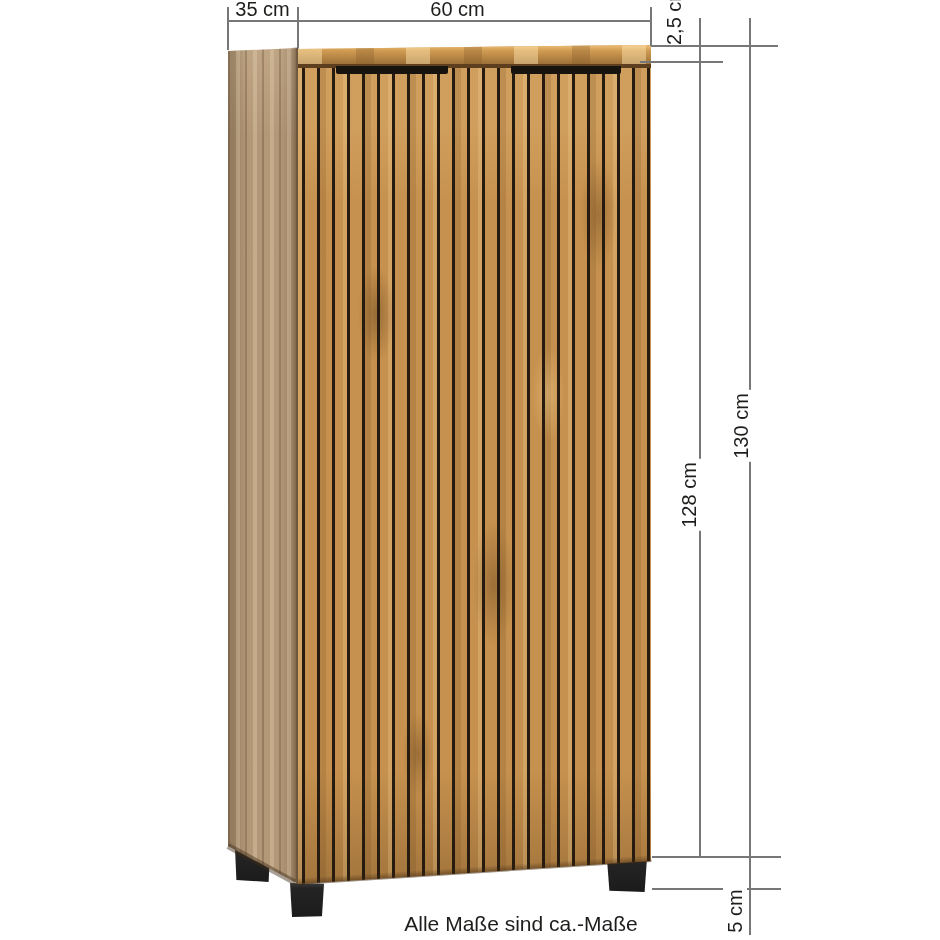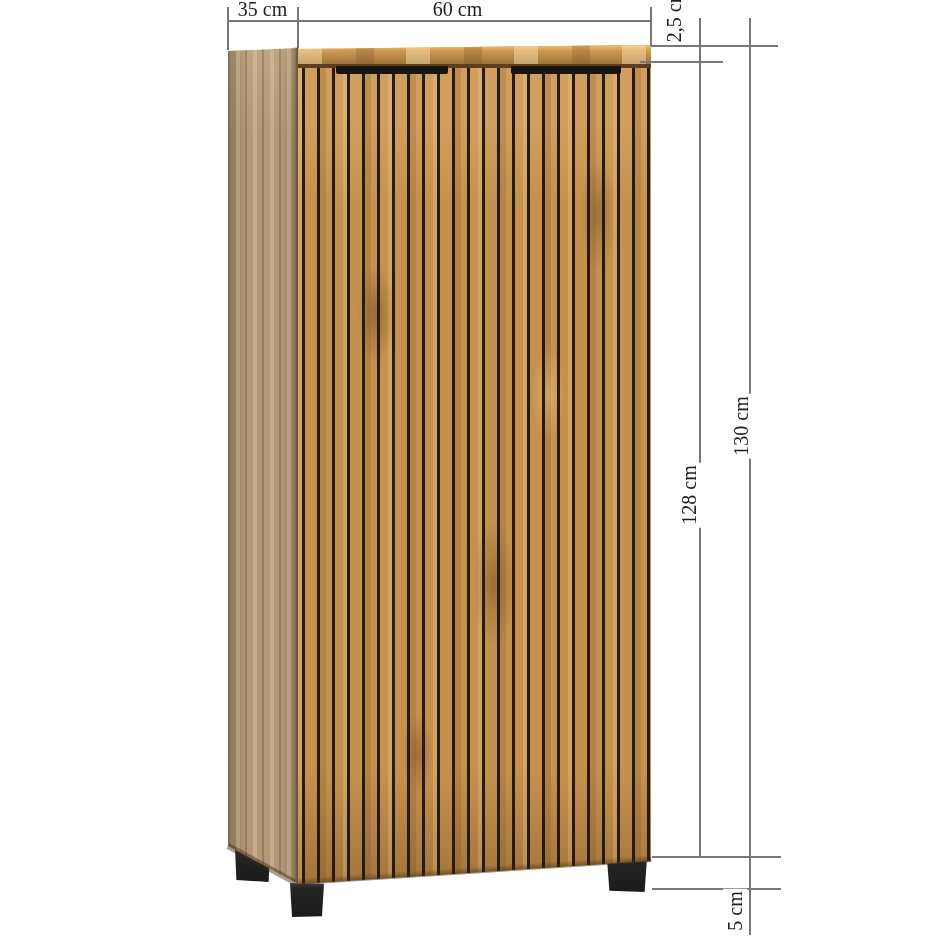--- a/index.html
+++ b/index.html
@@ -1,18 +1,18 @@
 <!DOCTYPE html>
 <html style="--wood-main: #c6914e; --wood-top: #d39e54; --wood-side: #b39877; --groove: #261b0e; --shadow-edge: #5d3e1e; --handle: #17130e; --foot: #242424; --dim-line: #777777; --text: #1d1d1b;"><head>
 <meta charset="utf-8">
 <style>
   html,body{margin:0;padding:0;background:#fff;}
   #stage{
     position:relative;width:885px;height:940px;background:#fff;overflow:hidden;
-    font-family:Liberation Serif, serif;color:var(--text,#1d1d1b);
+    font-family:Liberation Sans, sans-serif;color:var(--text,#1d1d1b);
   }
   #stage *{position:absolute;box-sizing:border-box;}
 
   
   .side-panel{
     left:228px;top:47px;width:70px;height:838px;z-index:2;
     background-color:var(--wood-side,#b39877);
     background-image:
       repeating-linear-gradient(90deg, rgba(78,58,38,.28) 0 2px, rgba(0,0,0,0) 2px 8px, rgba(255,240,214,.22) 8px 12px, rgba(0,0,0,0) 12px 17px),
       linear-gradient(90deg, rgba(70,50,30,.28) 0 6px, rgba(0,0,0,0) 18px, rgba(0,0,0,0) 52px, rgba(64,44,26,.28) 100%),
@@ -121,13 +121,14 @@
   <div class="dv v-body"></div>
   <div class="dv v-total"></div>
 
   <div class="dim-label horiz lab-depth">35 cm</div>
   <div class="dim-label horiz lab-width">60 cm</div>
   <div class="dim-label rot lab-topthick">2,5 cm</div>
   <div class="dim-label rot lab-total">130 cm</div>
   <div class="dim-label rot lab-body">128 cm</div>
   <div class="dim-label rot lab-feet">5 cm</div>
 
+  <div class="caption">Alle Maße sind ca.-Maße</div>
 </div>
 
 </body></html>

